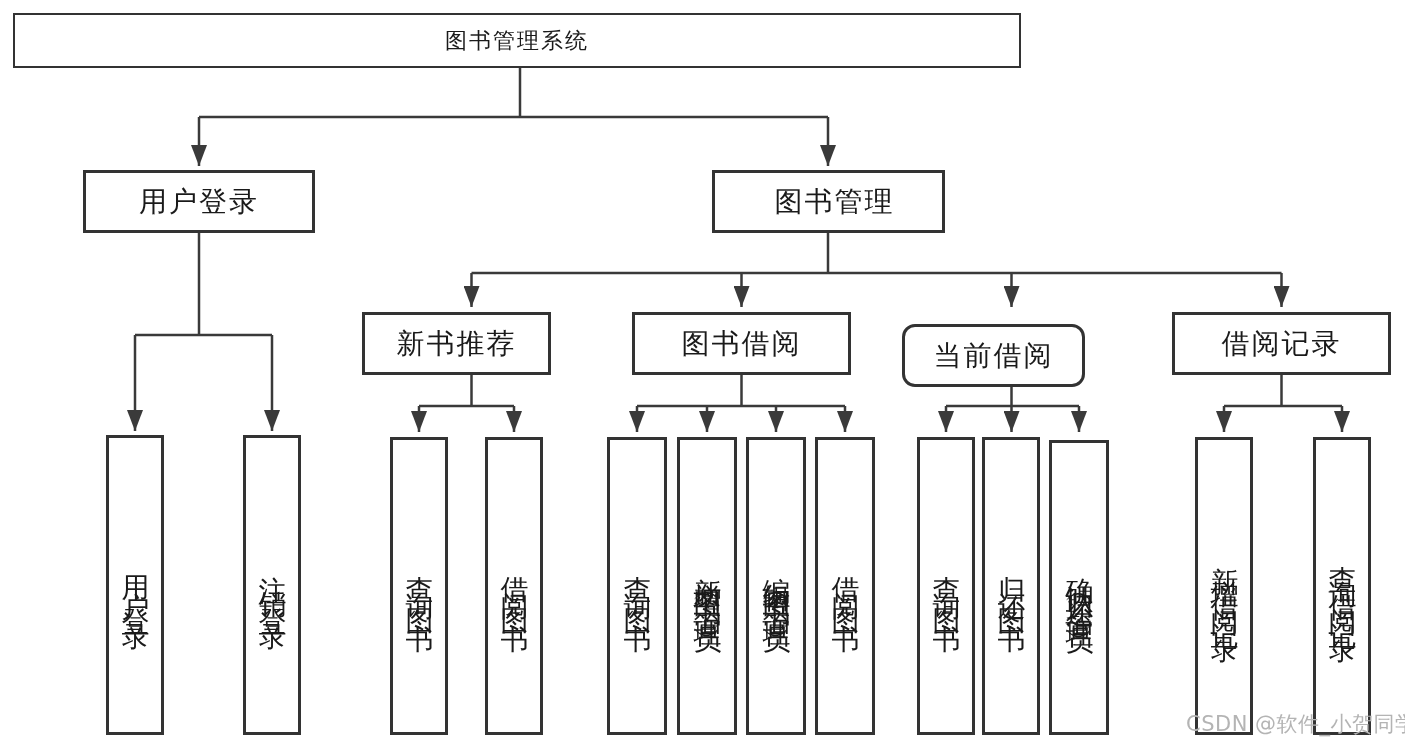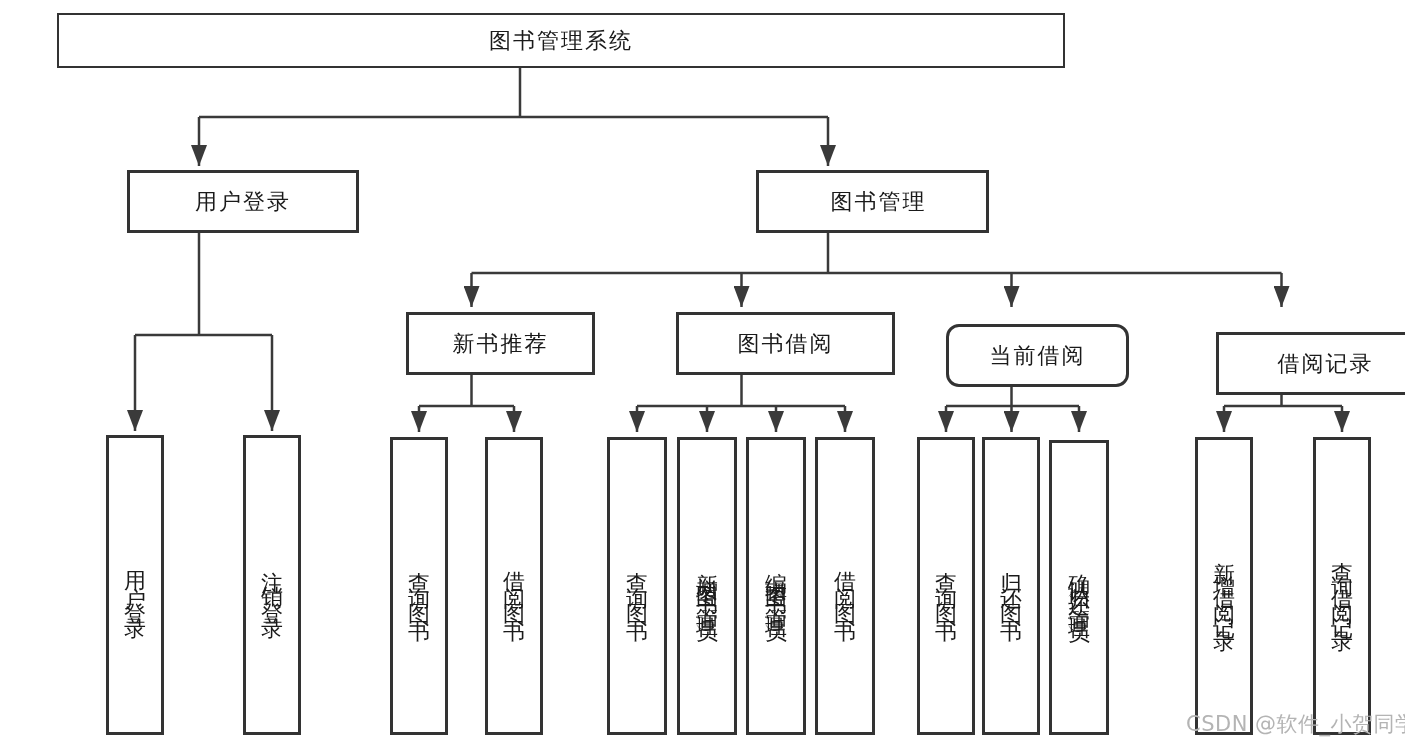--- a/index.html
+++ b/index.html
@@ -24,27 +24,26 @@
   }
   .node {
     position: absolute;
     box-sizing: border-box;
     background: #ffffff;
     border: 3px solid #333333;
     display: flex;
     align-items: center;
     justify-content: center;
     z-index: 2;
-    font-size: 22px;
+    font-size: 28px;
     color: #1a1a1a;
   }
   .hbox {
     letter-spacing: 2px;
     white-space: nowrap;
-    margin-left: 44px;
   }
   .root-box {
     border-width: 2px;
     font-size: 22px;
   }
   .vbox {
     writing-mode: vertical-rl;
     text-orientation: mixed;
     letter-spacing: 16px;
     line-height: 1;
@@ -119,21 +118,21 @@
   </svg>
 
   <div class="node hbox root-box" style="left:13px; top:13px; width:1008px; height:55px;">图书管理系统</div>
 
   <div class="node hbox" style="left:83px; top:170px; width:232px; height:63px;">用户登录</div>
   <div class="node hbox" style="left:712px; top:170px; width:233px; height:63px;padding-left:12px;">图书管理</div>
 
   <div class="node hbox" style="left:362px; top:312px; width:189px; height:63px;">新书推荐</div>
   <div class="node hbox" style="left:632px; top:312px; width:219px; height:63px;">图书借阅</div>
   <div class="node hbox" style="left:902px; top:324px; width:183px; height:63px;border-radius:13px;">当前借阅</div>
-  <div class="node hbox" style="left:1172px; top:332px; width:219px; height:63px;text-align:center;">借阅记录</div>
+  <div class="node hbox" style="left:1172px; top:312px; width:219px; height:63px;text-align:center;">借阅记录</div>
 
   <div class="node vbox" style="left:106px; top:435px; width:58px; height:300px;">用户登录</div>
   <div class="node vbox" style="left:243px; top:435px; width:58px; height:300px;">注销登录</div>
 
   <div class="node vbox" style="left:390px; top:437px; width:58px; height:298px;">查询图书</div>
   <div class="node vbox" style="left:485px; top:437px; width:58px; height:298px;">借阅图书</div>
 
   <div class="node vbox" style="left:607px; top:437px; width:60px; height:298px;">查询图书</div>
   <div class="node vbox long" style="left:677px; top:437px; width:60px; height:298px;">新增图书（管理员）</div>
   <div class="node vbox long" style="left:746px; top:437px; width:60px; height:298px;">编辑图书（管理员）</div>

